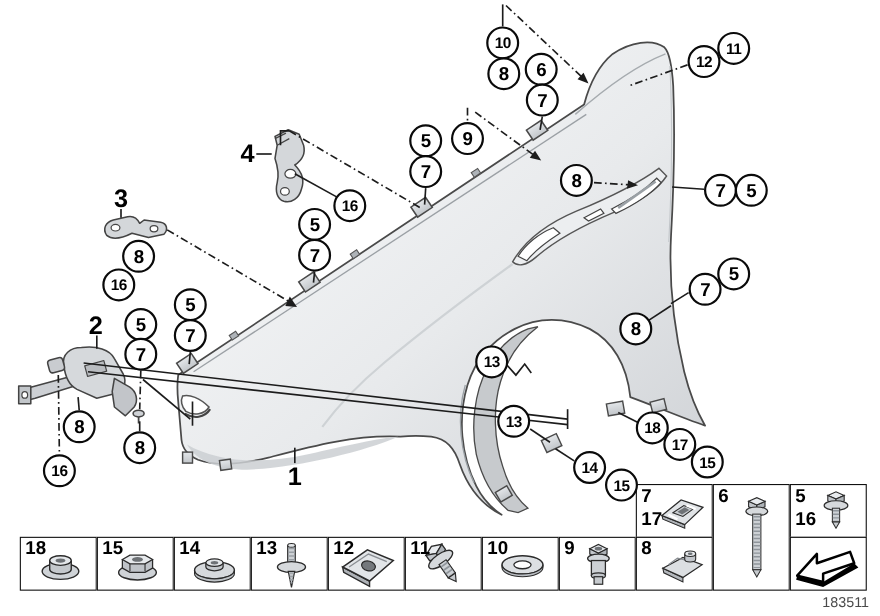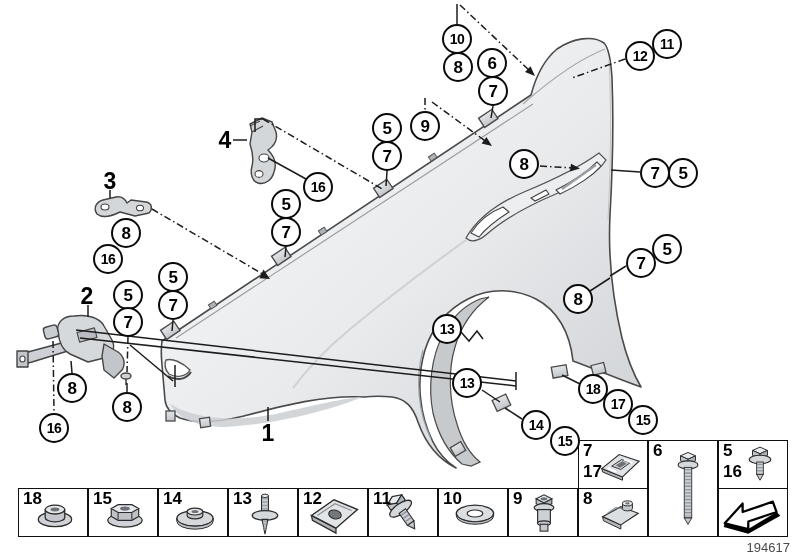--- a/index.html
+++ b/index.html
@@ -378,15 +378,15 @@
         </svg>
         <span class="cell-label">5</span>
         <span class="cell-label l2">16</span>
       </div>
       <div class="cell" style="left: 718px; top: 488px; width: 70px; height: 49px;">
         <svg class="glyph" style="left: 1px; top: 0px; width: 66px; height: 47px;">
           <use href="#g-direction-arrow"></use>
         </svg>
       </div>
     </div>
-<div id="imgnum">194617</div>
+<div id="imgnum">183511</div>
 
 </div>
 
 </body></html>

